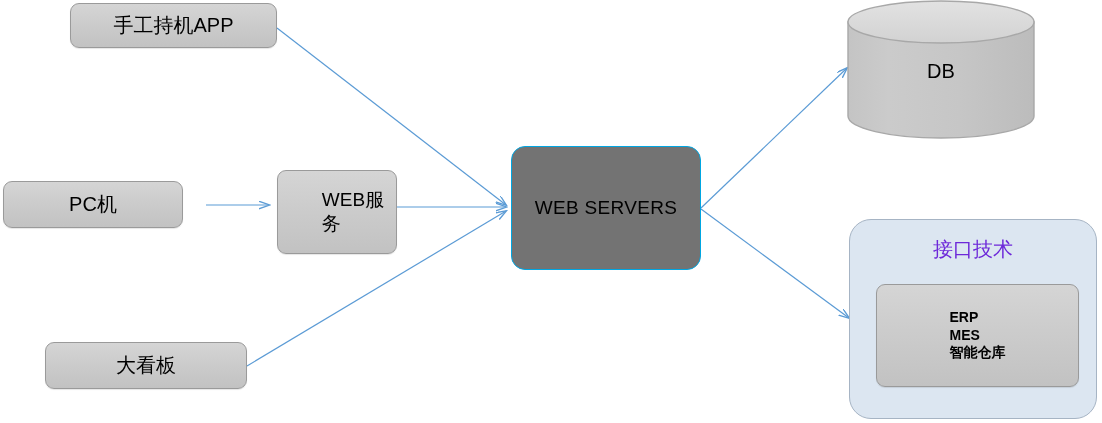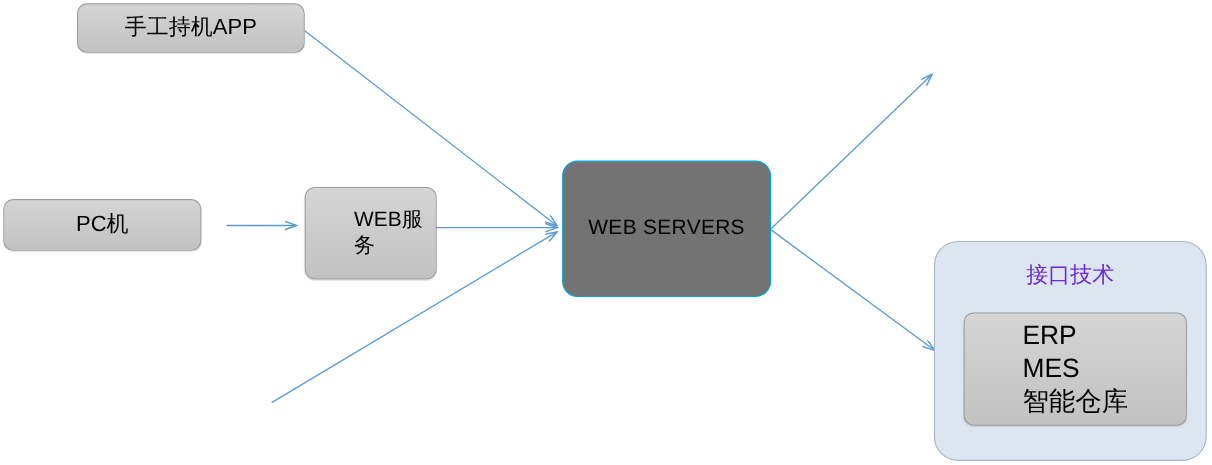--- a/index.html
+++ b/index.html
@@ -61,21 +61,21 @@
     color: #6d28d9;
   }
   .inner-gray {
     position: absolute;
   }
   .cyl {
     position: absolute;
   }
   .f20 { font-size: 20px; }
   .f19 { font-size: 19px; }
-  .f18 { font-size: 24px; }
+  .f18 { font-size: 14px; font-weight: bold; }
   .multiline { white-space: pre-line; }
 </style>
 </head>
 <body>
 
 <div id="canvas">
 
   <svg class="connectors" viewBox="0 0 1102 423">
     <defs>
       <marker id="arrowhead" markerWidth="10" markerHeight="10" refX="8.5" refY="3.2" orient="auto" markerUnits="strokeWidth">
@@ -102,25 +102,49 @@
 
   <div class="node gray-box f20" style="left:3px; top:181px; width:180px; height:47px;">
     <span>PC机</span>
   </div>
 
   <div class="node gray-box f19 multiline" style="left:277px; top:170px; width:120px; height:84px;padding-left:32px;">
     <span>WEB服
 务</span>
   </div>
 
+  <div class="node gray-box f20" style="left:45px; top:342px; width:202px; height:47px;">
+    <span>大看板</span>
+  </div>
 
   <div class="node cyan-box f19" style="left:511px; top:146px; width:190px; height:124px;">
     <span>WEB SERVERS</span>
   </div>
 
+  <div class="cyl" style="left:846px; top:0px; width:190px; height:142px;">
+    <svg width="190" height="142" viewBox="0 0 190 142">
+      <defs>
+        <linearGradient id="cylBody" x1="0" y1="0" x2="1" y2="0">
+          <stop offset="0%" stop-color="#c4c4c4"></stop>
+          <stop offset="22%" stop-color="#cbcbcb"></stop>
+          <stop offset="60%" stop-color="#c6c6c6"></stop>
+          <stop offset="100%" stop-color="#bcbcbc"></stop>
+        </linearGradient>
+        <linearGradient id="cylTop" x1="0" y1="0" x2="0" y2="1">
+          <stop offset="0%" stop-color="#e2e2e2"></stop>
+          <stop offset="100%" stop-color="#d2d2d2"></stop>
+        </linearGradient>
+      </defs>
+      <path d="M2,22 L2,116 A93,22 0 0 0 188,116 L188,22 Z" fill="url(#cylBody)" stroke="#a8a8a8" stroke-width="1.4"></path>
+      <ellipse cx="95" cy="22" rx="93" ry="21" fill="url(#cylTop)" stroke="#a8a8a8" stroke-width="1.4"></ellipse>
+    </svg>
+    <div class="node f20" style="left:0; top:0; width:190px; height:142px;">
+      <span>DB</span>
+    </div>
+  </div>
 
   <div class="bluepanel" style="position:absolute; left:849px; top:219px; width:246px; height:198px;">
     <div class="panel-title f20">接口技术</div>
     <div class="node gray-box f18 multiline inner-gray" style="left:26px; top:64px; width:203px; height:103px;">
       <span>ERP
 MES
 智能仓库</span>
     </div>
   </div>
 

